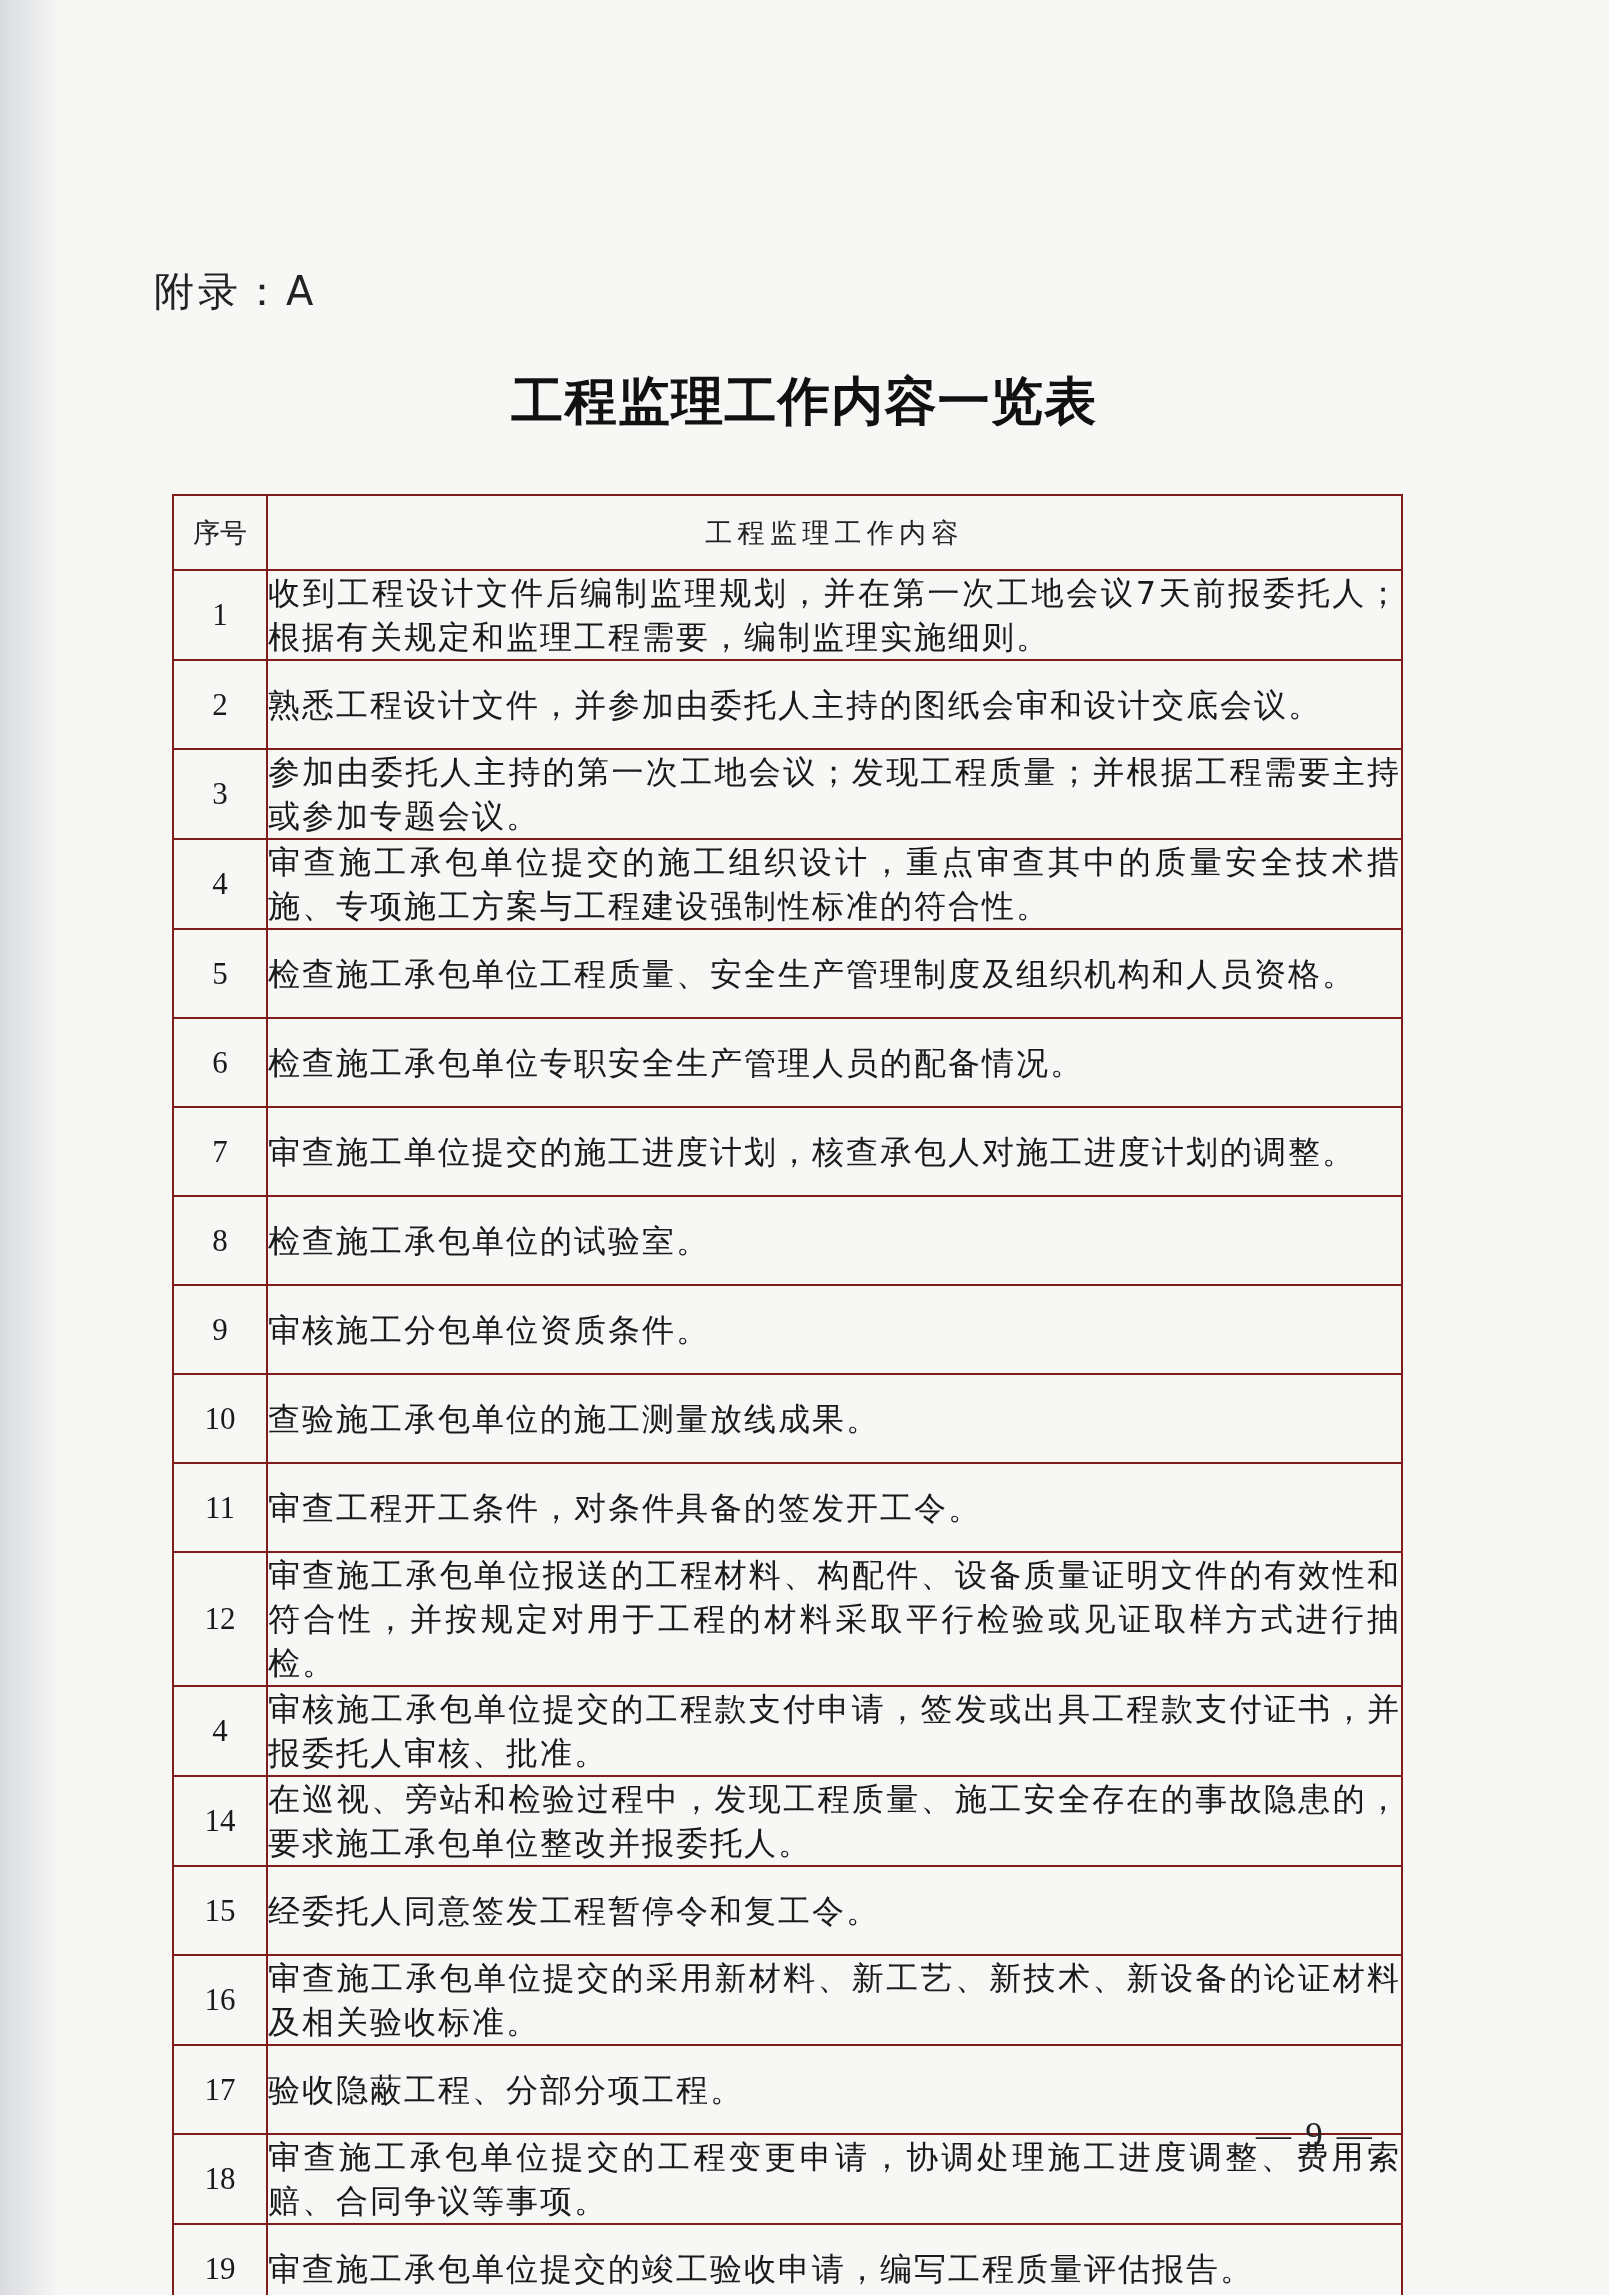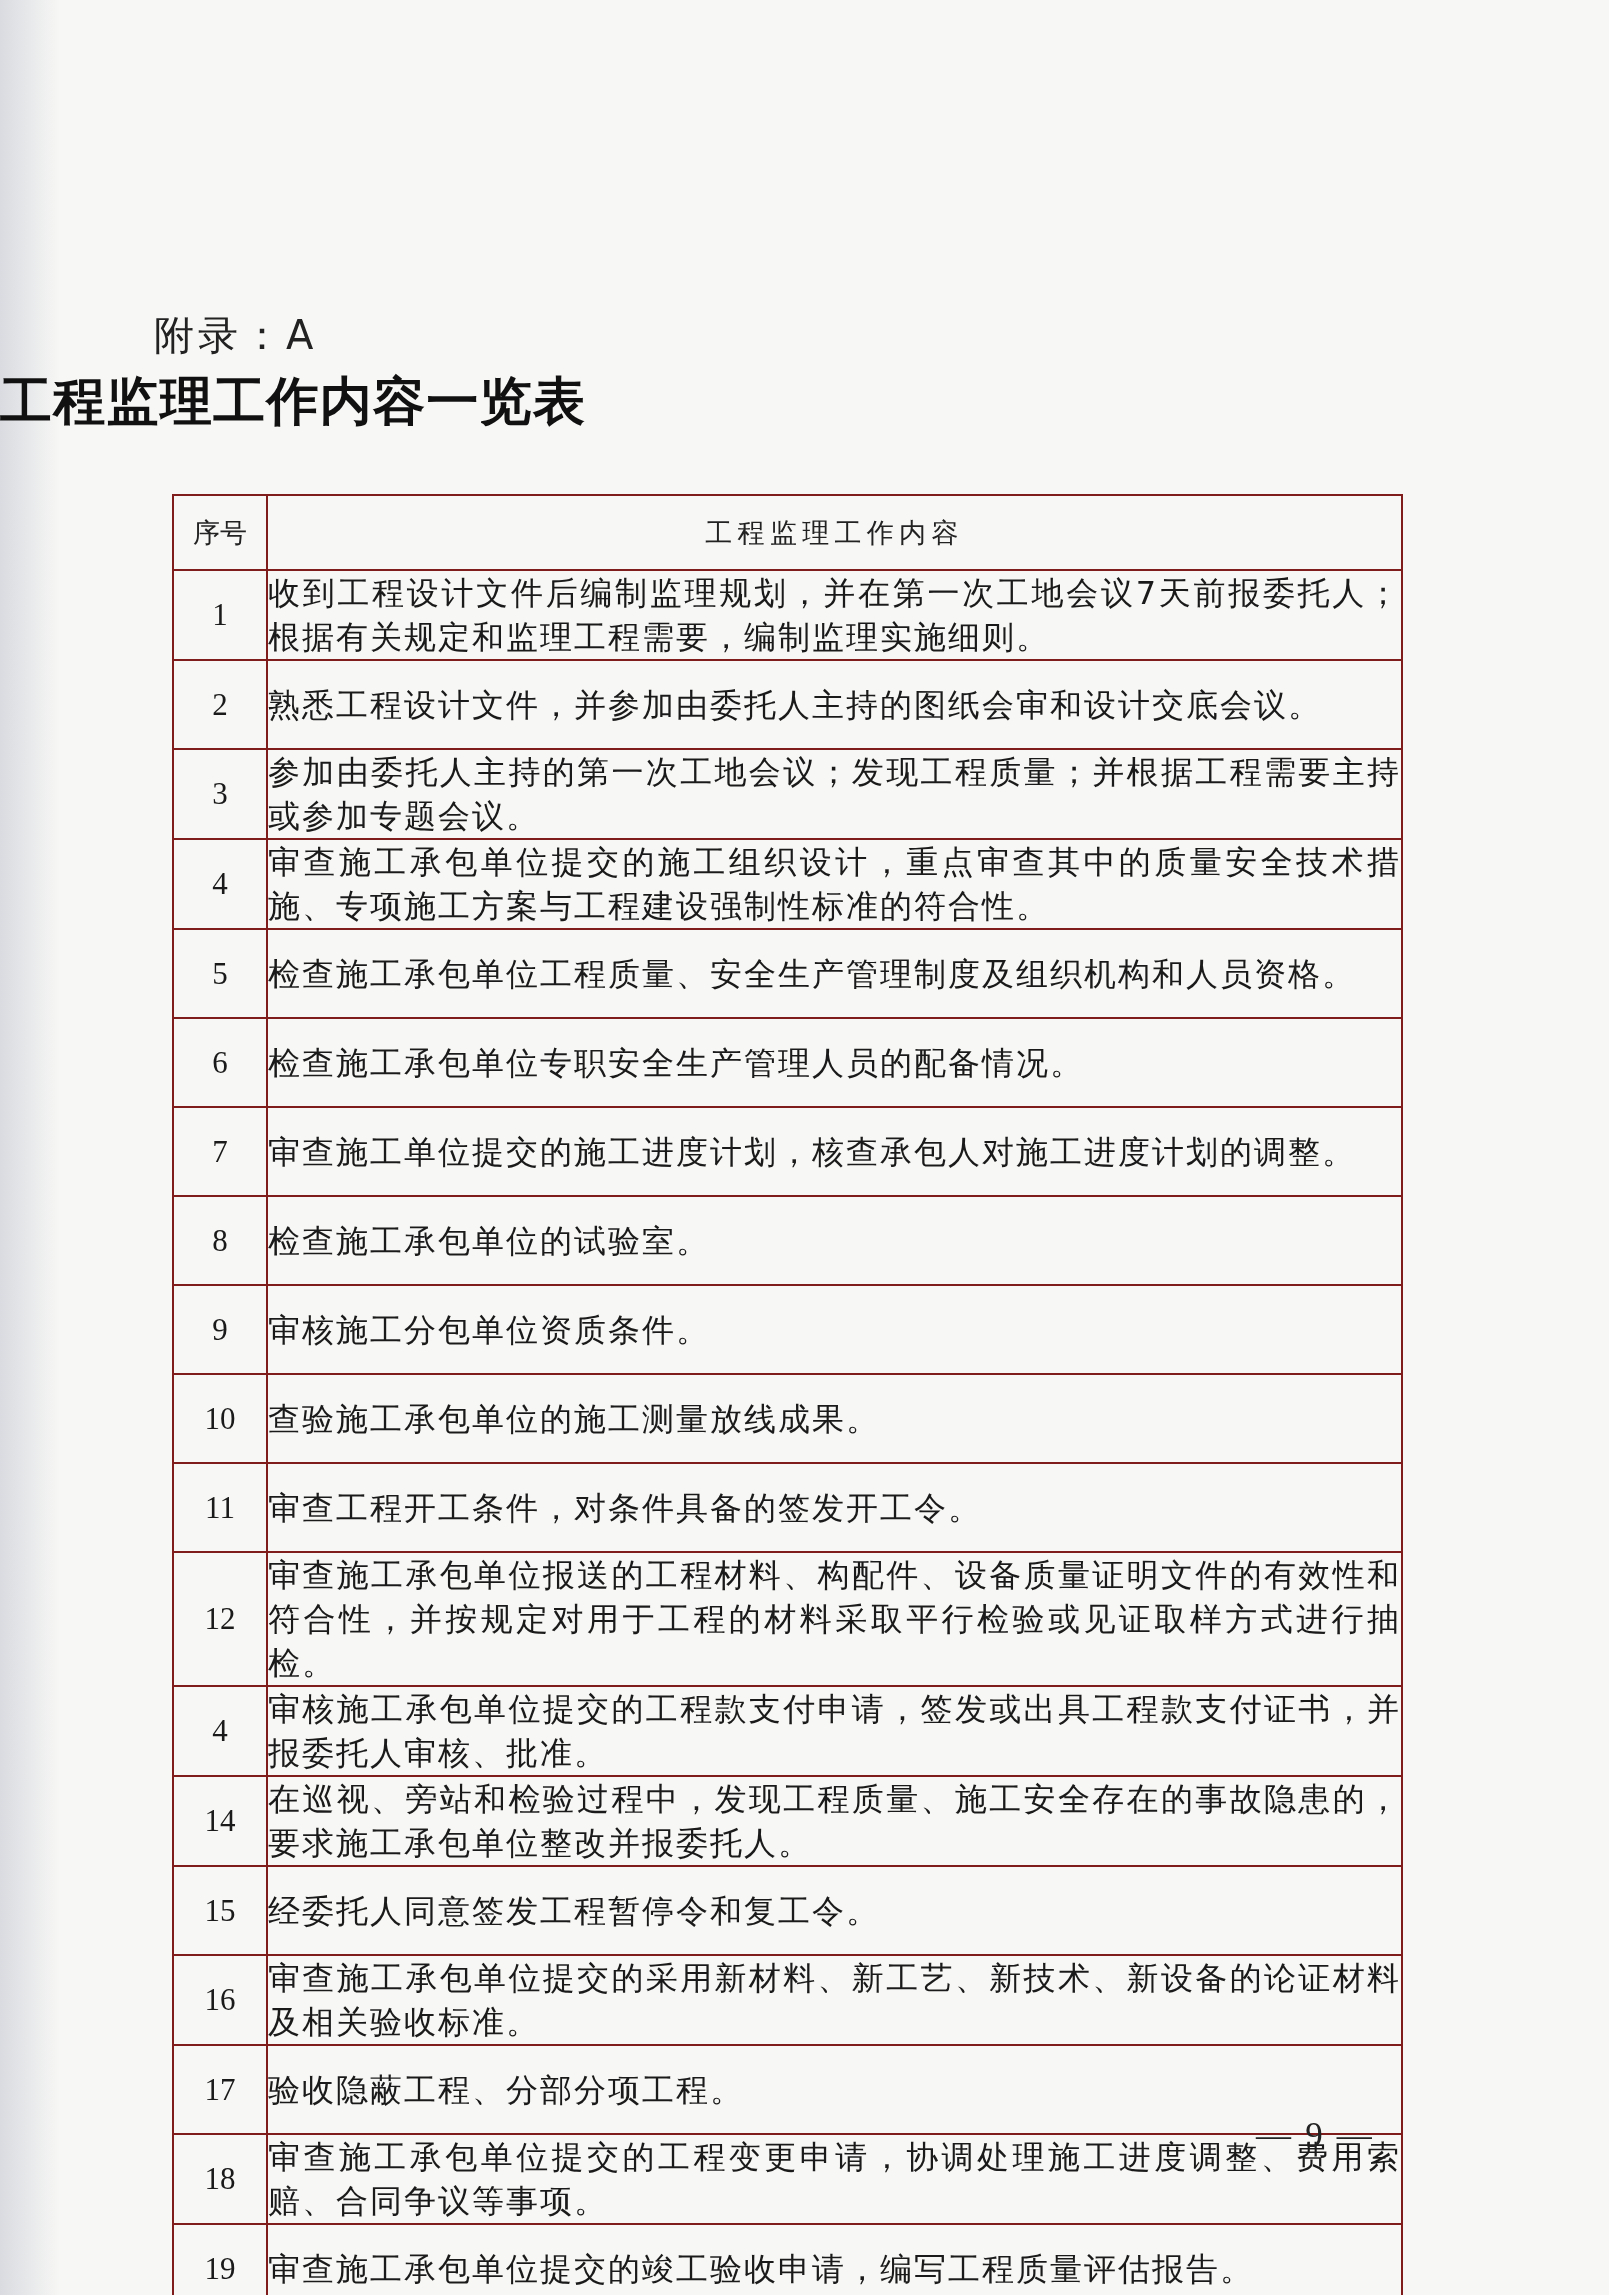--- a/index.html
+++ b/index.html
@@ -13,24 +13,24 @@
   }
   .page-shadow {
     position: absolute; left: 0; top: 0; width: 60px; height: 2295px;
     background: linear-gradient(to right, #d9dbe0, rgba(240,240,240,0));
   }
   .appendix-label {
     position: absolute; left: 154px; top: 264px;
     font-size: 40px; letter-spacing: 4px;
     font-family: "DejaVu Sans", sans-serif; font-weight: normal;
     color: #222;
-    margin-top: 44px;
   }
   .doc-title {
     position: absolute; left: 0; width: 1609px; top: 367px;
+    text-align: center;
     font-size: 52px; font-weight: bold;
     font-family: "DejaVu Sans", sans-serif;
     letter-spacing: 1.3px;
     color: #111;
   }
   table.work-table {
     position: absolute; left: 172px; top: 494px;
     width: 1231px;
     border-collapse: collapse;
     table-layout: fixed;

